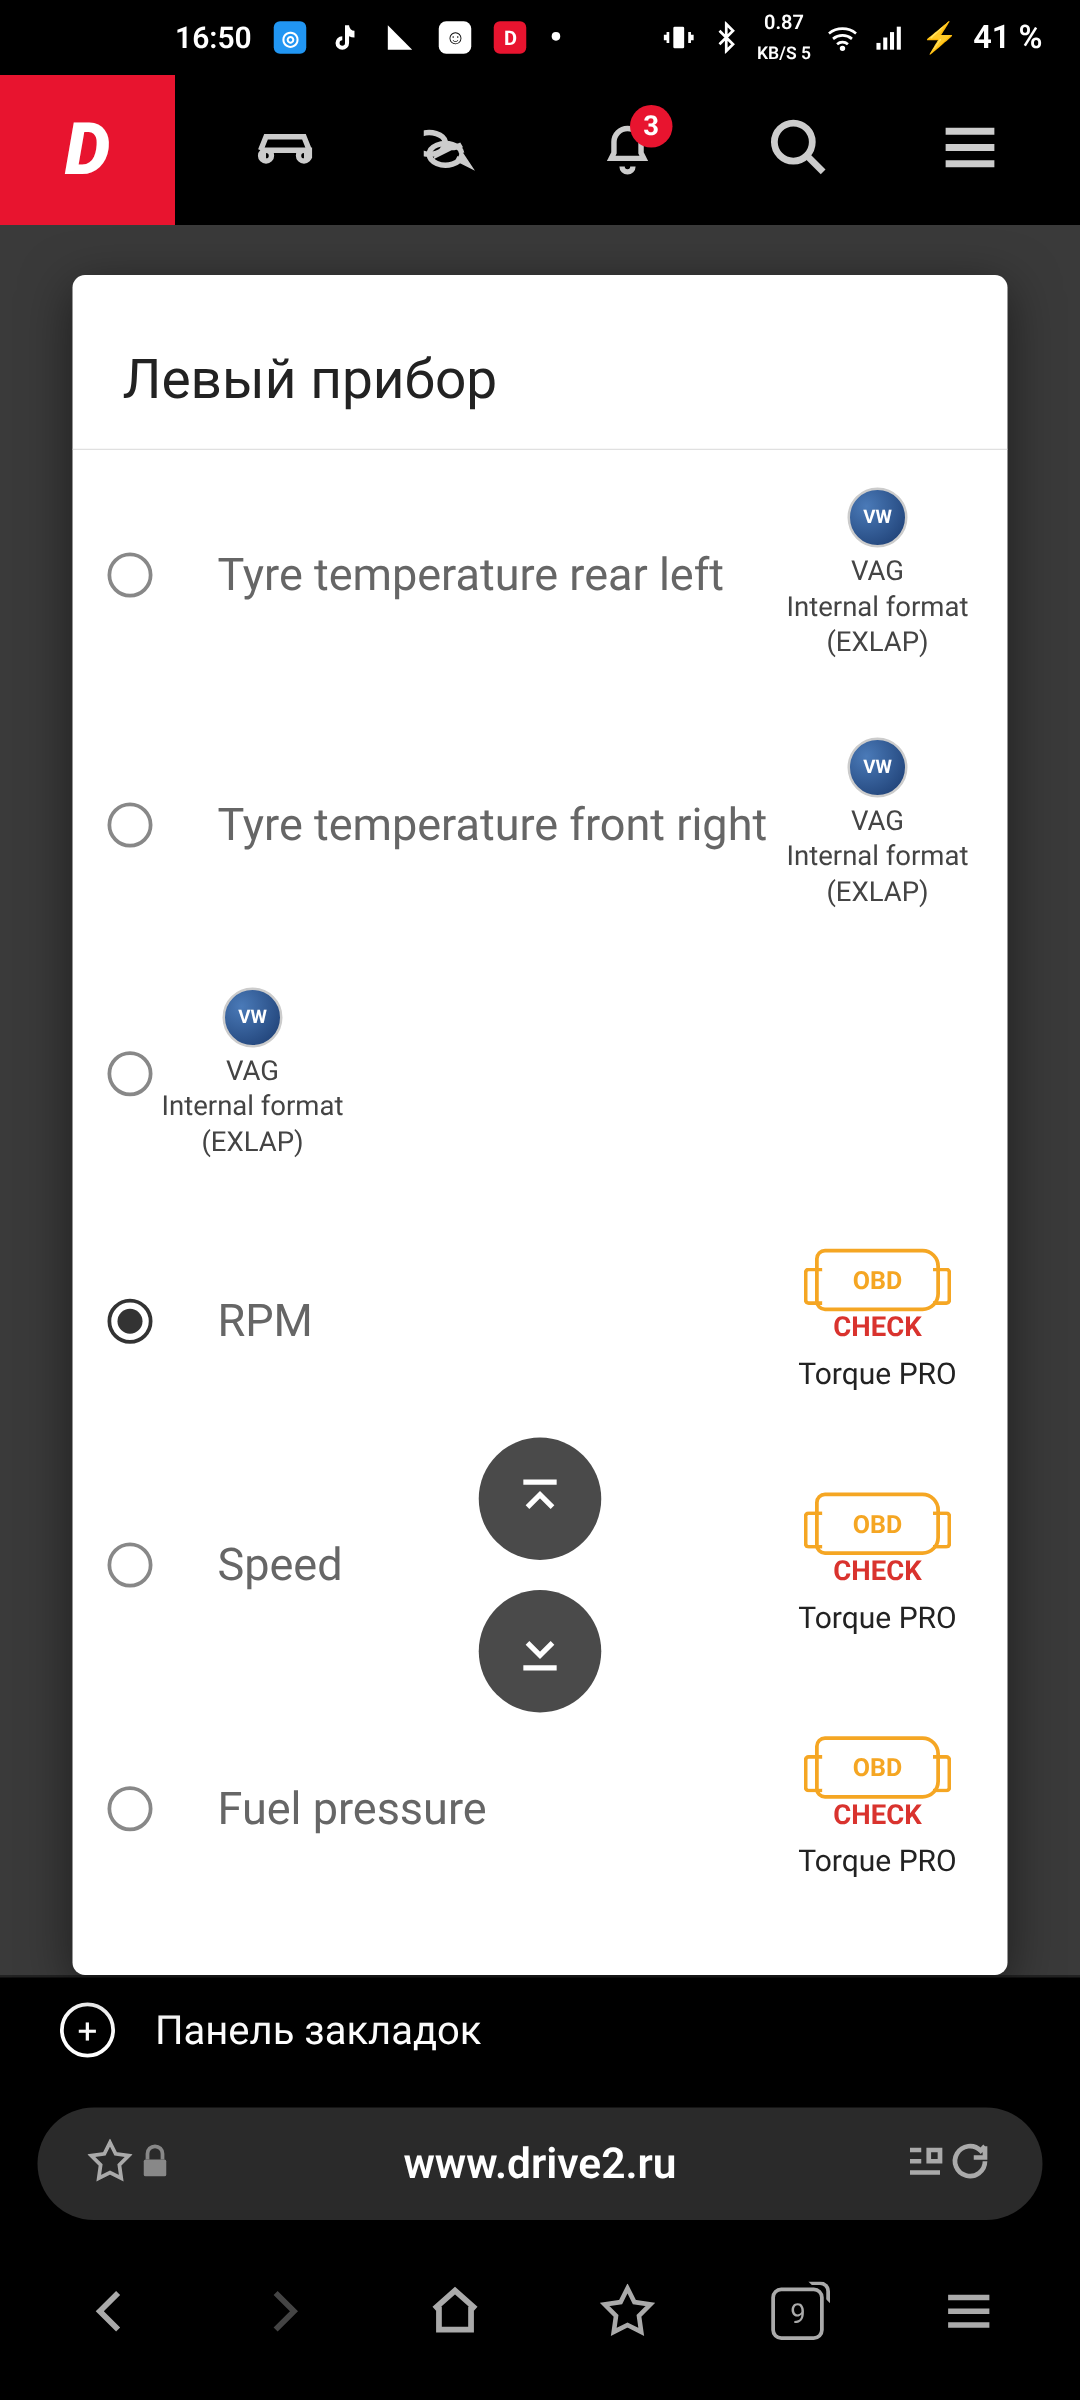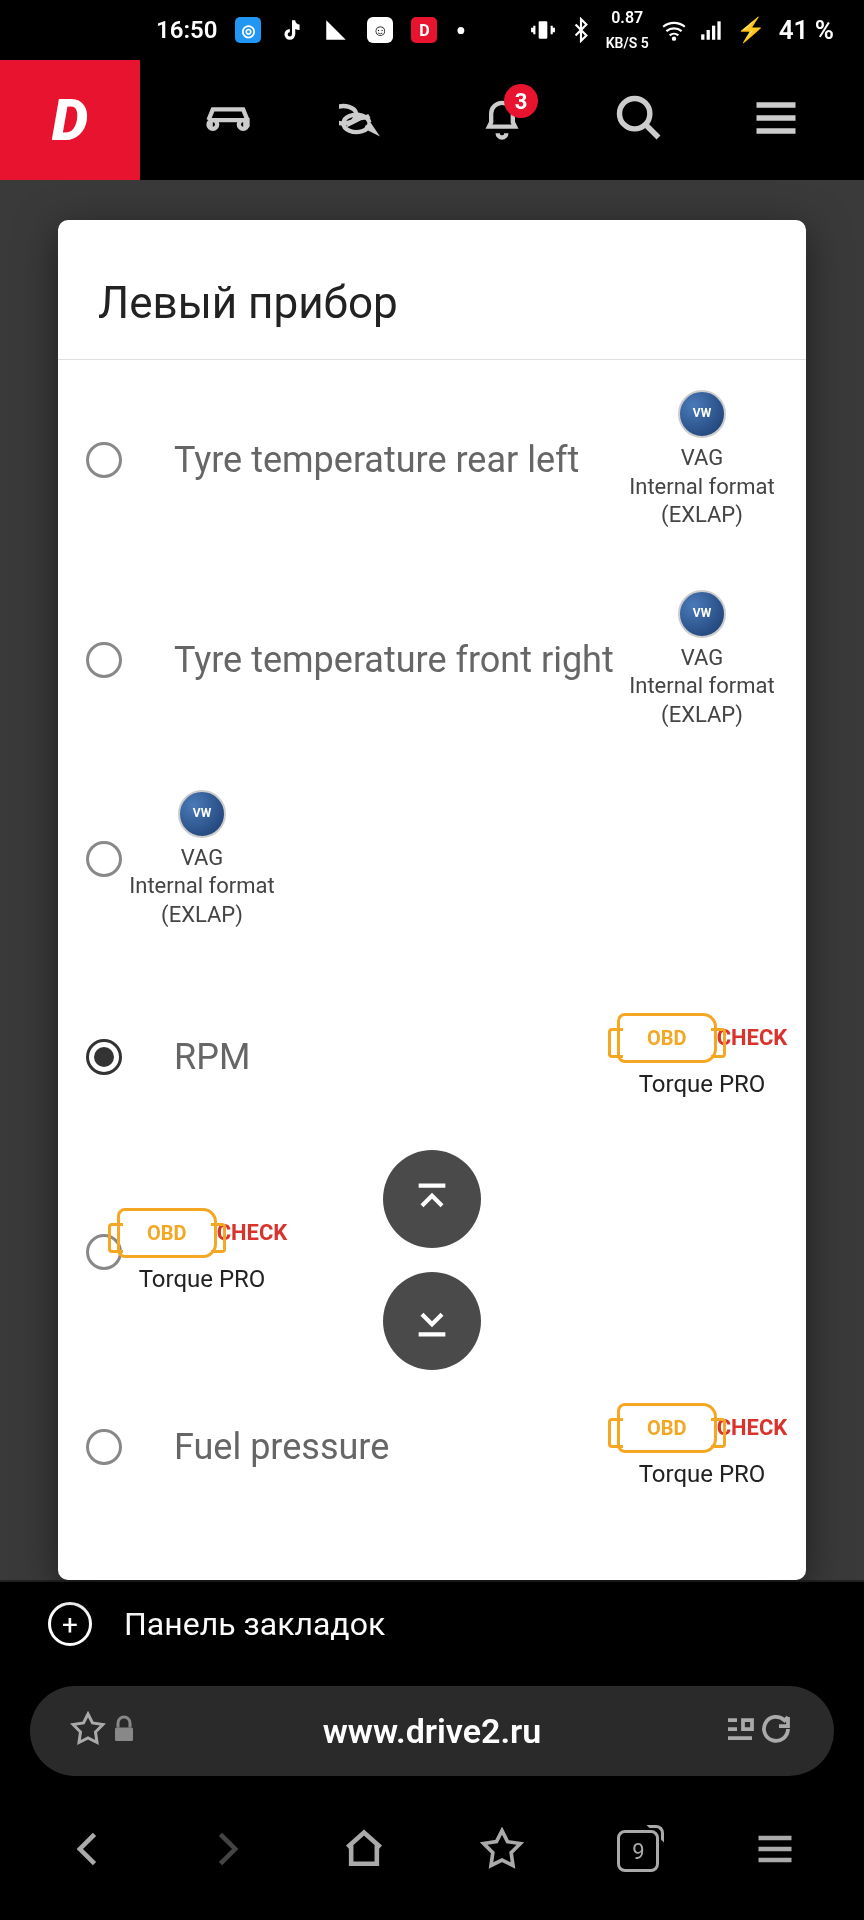--- a/index.html
+++ b/index.html
@@ -13,21 +13,20 @@
 }
 .status-bar {
   height: 60px;
   display: flex;
   align-items: center;
   justify-content: space-between;
   padding: 0 30px 0 140px;
   color: #fff;
   font-size: 24px;
   font-weight: 600;
-  margin-left: 16px;
 }
 .status-left { display: flex; align-items: center; gap: 18px; }
 .status-right { display: flex; align-items: center; gap: 12px; font-size: 20px; }
 .status-icon { width: 26px; height: 26px; display: inline-flex; align-items: center; justify-content: center; }
 .status-icon-box { width: 26px; height: 26px; border-radius: 5px; display: inline-flex; align-items: center; justify-content: center; font-size: 16px; font-weight: bold; }
 .blue-box { background: #2196f3; color: #fff; }
 .red-box { background: #e8142f; color: #fff; }
 .white-box { background: #fff; color: #000; border-radius: 6px; }
 .net-speed { display: flex; flex-direction: column; line-height: 1; font-size: 14px; text-align: center; gap: 10px; }
 .net-speed .top { font-size: 16px; }
@@ -149,26 +148,27 @@
 .vw-logo {
   width: 48px;
   height: 48px;
   background: radial-gradient(circle at 30% 30%, #4a7ab8, #1a3a6e);
   border-radius: 50%;
   display: flex;
   align-items: center;
   justify-content: center;
   color: #fff;
   font-weight: bold;
-  font-size: 12px;
+  font-size: 15px;
   margin-bottom: 6px;
   border: 2px solid #ccc;
 }
 .obd-logo {
   display: flex;
+  flex-direction: column;
   align-items: center;
   margin-bottom: 4px;
 }
 .obd-engine {
   width: 100px;
   height: 50px;
   border: 3px solid #f5a623;
   border-radius: 8px 14px 14px 8px;
   position: relative;
   display: flex;
@@ -424,20 +424,21 @@
           <div class="option-source">
             <div class="obd-logo">
               <div class="obd-engine">OBD</div>
               <div class="obd-check">CHECK</div>
             </div>
             <div class="obd-name">Torque PRO</div>
           </div>
         </div>
         <div class="option-row">
           <div class="radio"></div>
+          <div class="option-label">Speed</div>
           <div class="option-source">
             <div class="obd-logo">
               <div class="obd-engine">OBD</div>
               <div class="obd-check">CHECK</div>
             </div>
             <div class="obd-name">Torque PRO</div>
           </div>
         </div>
         <div class="option-row">
           <div class="radio"></div>

